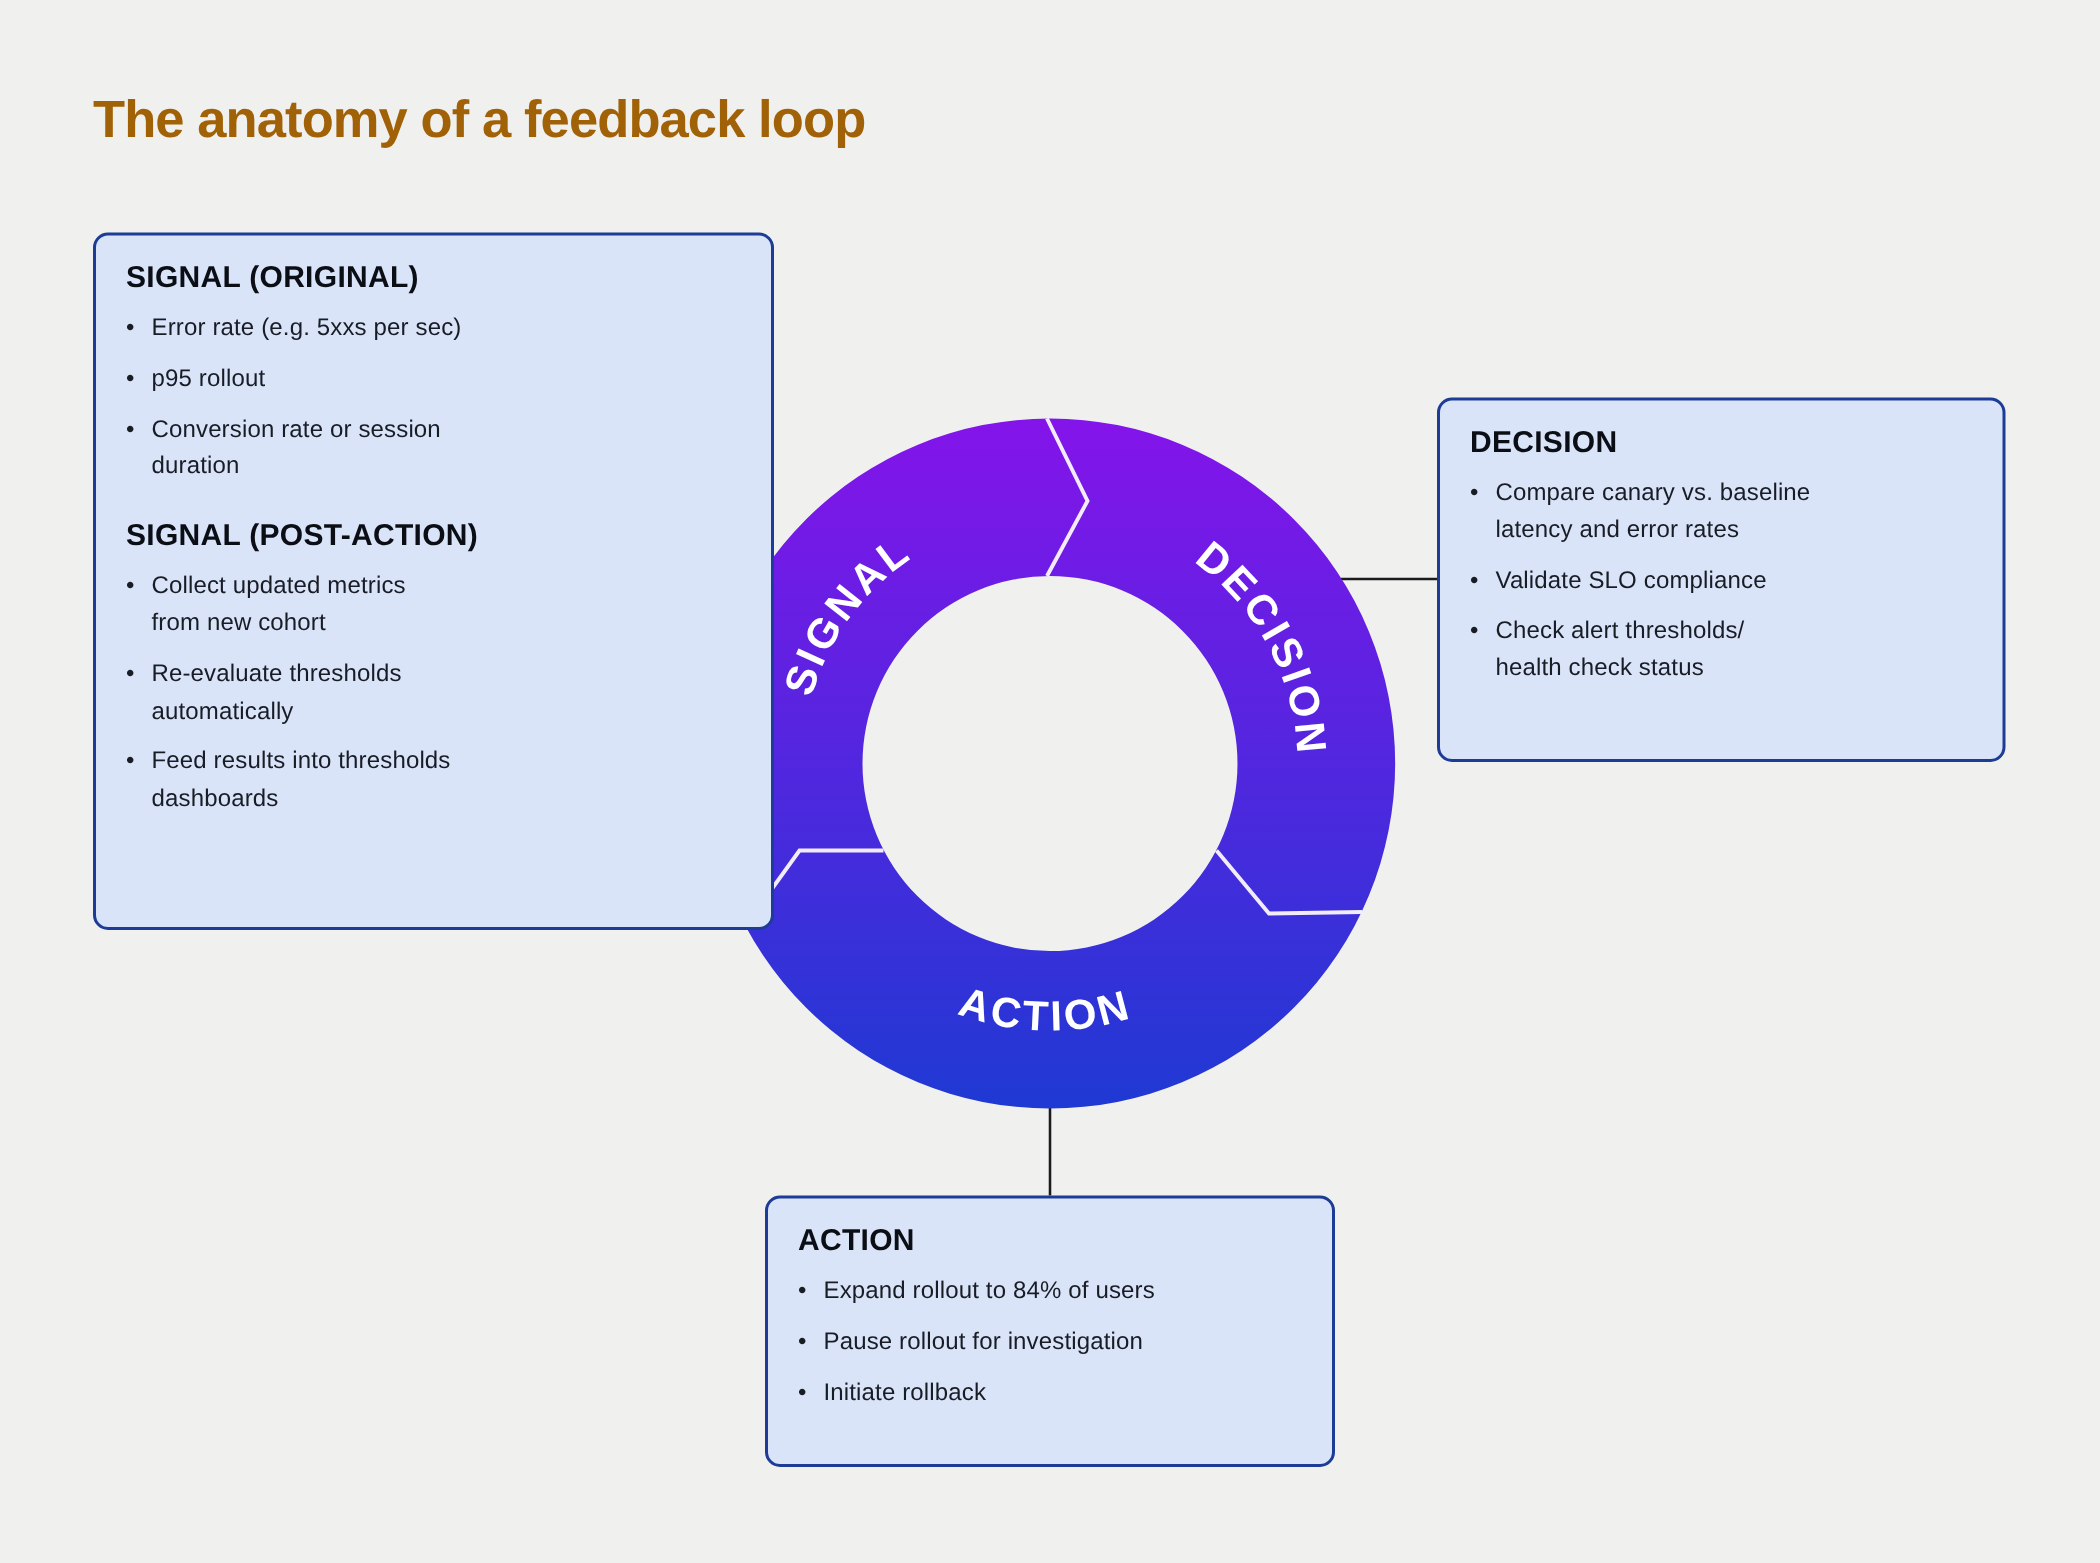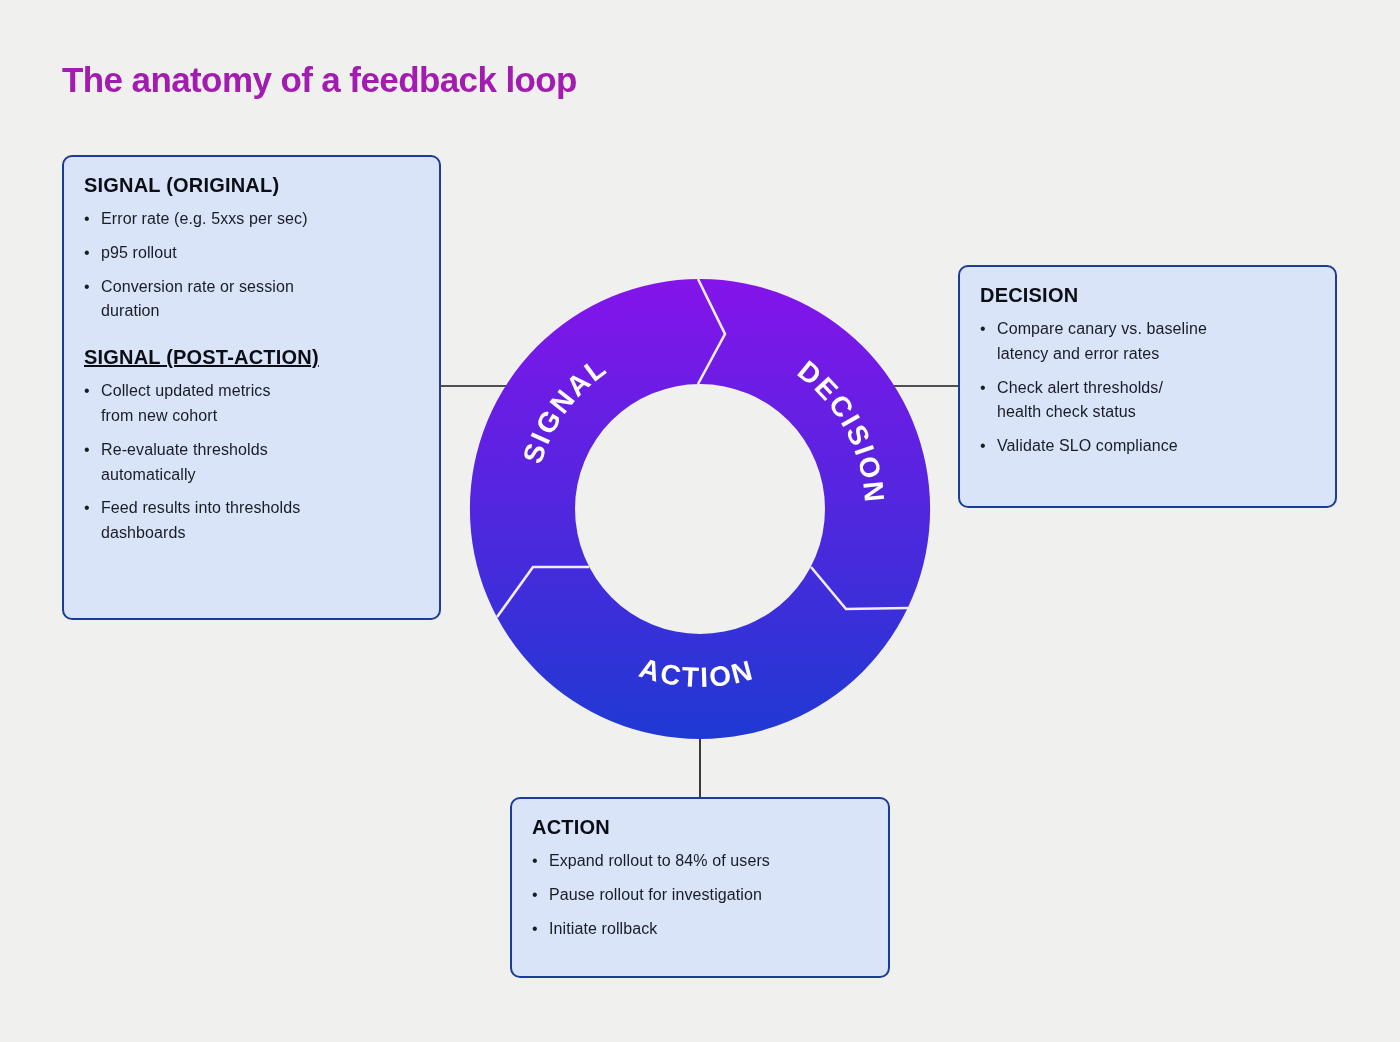--- a/index.html
+++ b/index.html
@@ -16,49 +16,49 @@
     overflow: hidden;
   }
   .page-title {
     position: absolute;
     left: 62px;
     top: 60px;
     margin: 0;
     font-size: 35px;
     font-weight: 700;
     letter-spacing: -0.6px;
-    color: #a21caf;
+    color: #a16207;
   }
   svg.diagram {
     position: absolute;
     left: 0;
     top: 0;
     width: 1400px;
     height: 1042px;
   }
   .info-box {
     position: absolute;
     box-sizing: border-box;
     background: #D9E4F9;
     border: 2px solid #1C3C96;
     border-radius: 10px;
     padding: 17px 18px 16px 20px;
     color: #181C25;
   }
-  .box-signal   { left: 62px;  top: 155px; width: 379px; height: 465px; }
+  .box-signal   { left: 62px;  top: 155px; width: 454px; height: 465px; }
   .box-decision { left: 958px; top: 265px; width: 379px; height: 243px; }
   .box-action   { left: 510px; top: 797px; width: 380px; height: 181px; }
   .box-heading {
     margin: 0;
     font-size: 20px;
     font-weight: 700;
     letter-spacing: 0.2px;
     color: #0B0E14;
   }
-  .box-heading.second { margin-top: 22px; text-decoration: underline; }
+  .box-heading.second { margin-top: 22px; }
   ul.bullets {
     list-style: none;
     margin: 10px 0 0 0;
     padding: 0;
   }
   ul.bullets li {
     position: relative;
     margin: 9px 0 0 0;
     padding-left: 17px;
     font-size: 16px;
@@ -135,23 +135,23 @@
       <li><span class="txt">Feed results into thresholds
 dashboards</span></li>
     </ul>
   </div>
 
   <div class="info-box box-decision">
     <h2 class="box-heading">DECISION</h2>
     <ul class="bullets">
       <li><span class="txt">Compare canary vs. baseline
 latency and error rates</span></li>
+      <li><span class="txt">Validate SLO compliance</span></li>
       <li><span class="txt">Check alert thresholds/
 health check status</span></li>
-      <li><span class="txt">Validate SLO compliance</span></li>
     </ul>
   </div>
 
   <div class="info-box box-action">
     <h2 class="box-heading">ACTION</h2>
     <ul class="bullets">
       <li><span class="txt">Expand rollout to 84% of users</span></li>
       <li><span class="txt">Pause rollout for investigation</span></li>
       <li><span class="txt">Initiate rollback</span></li>
     </ul>

